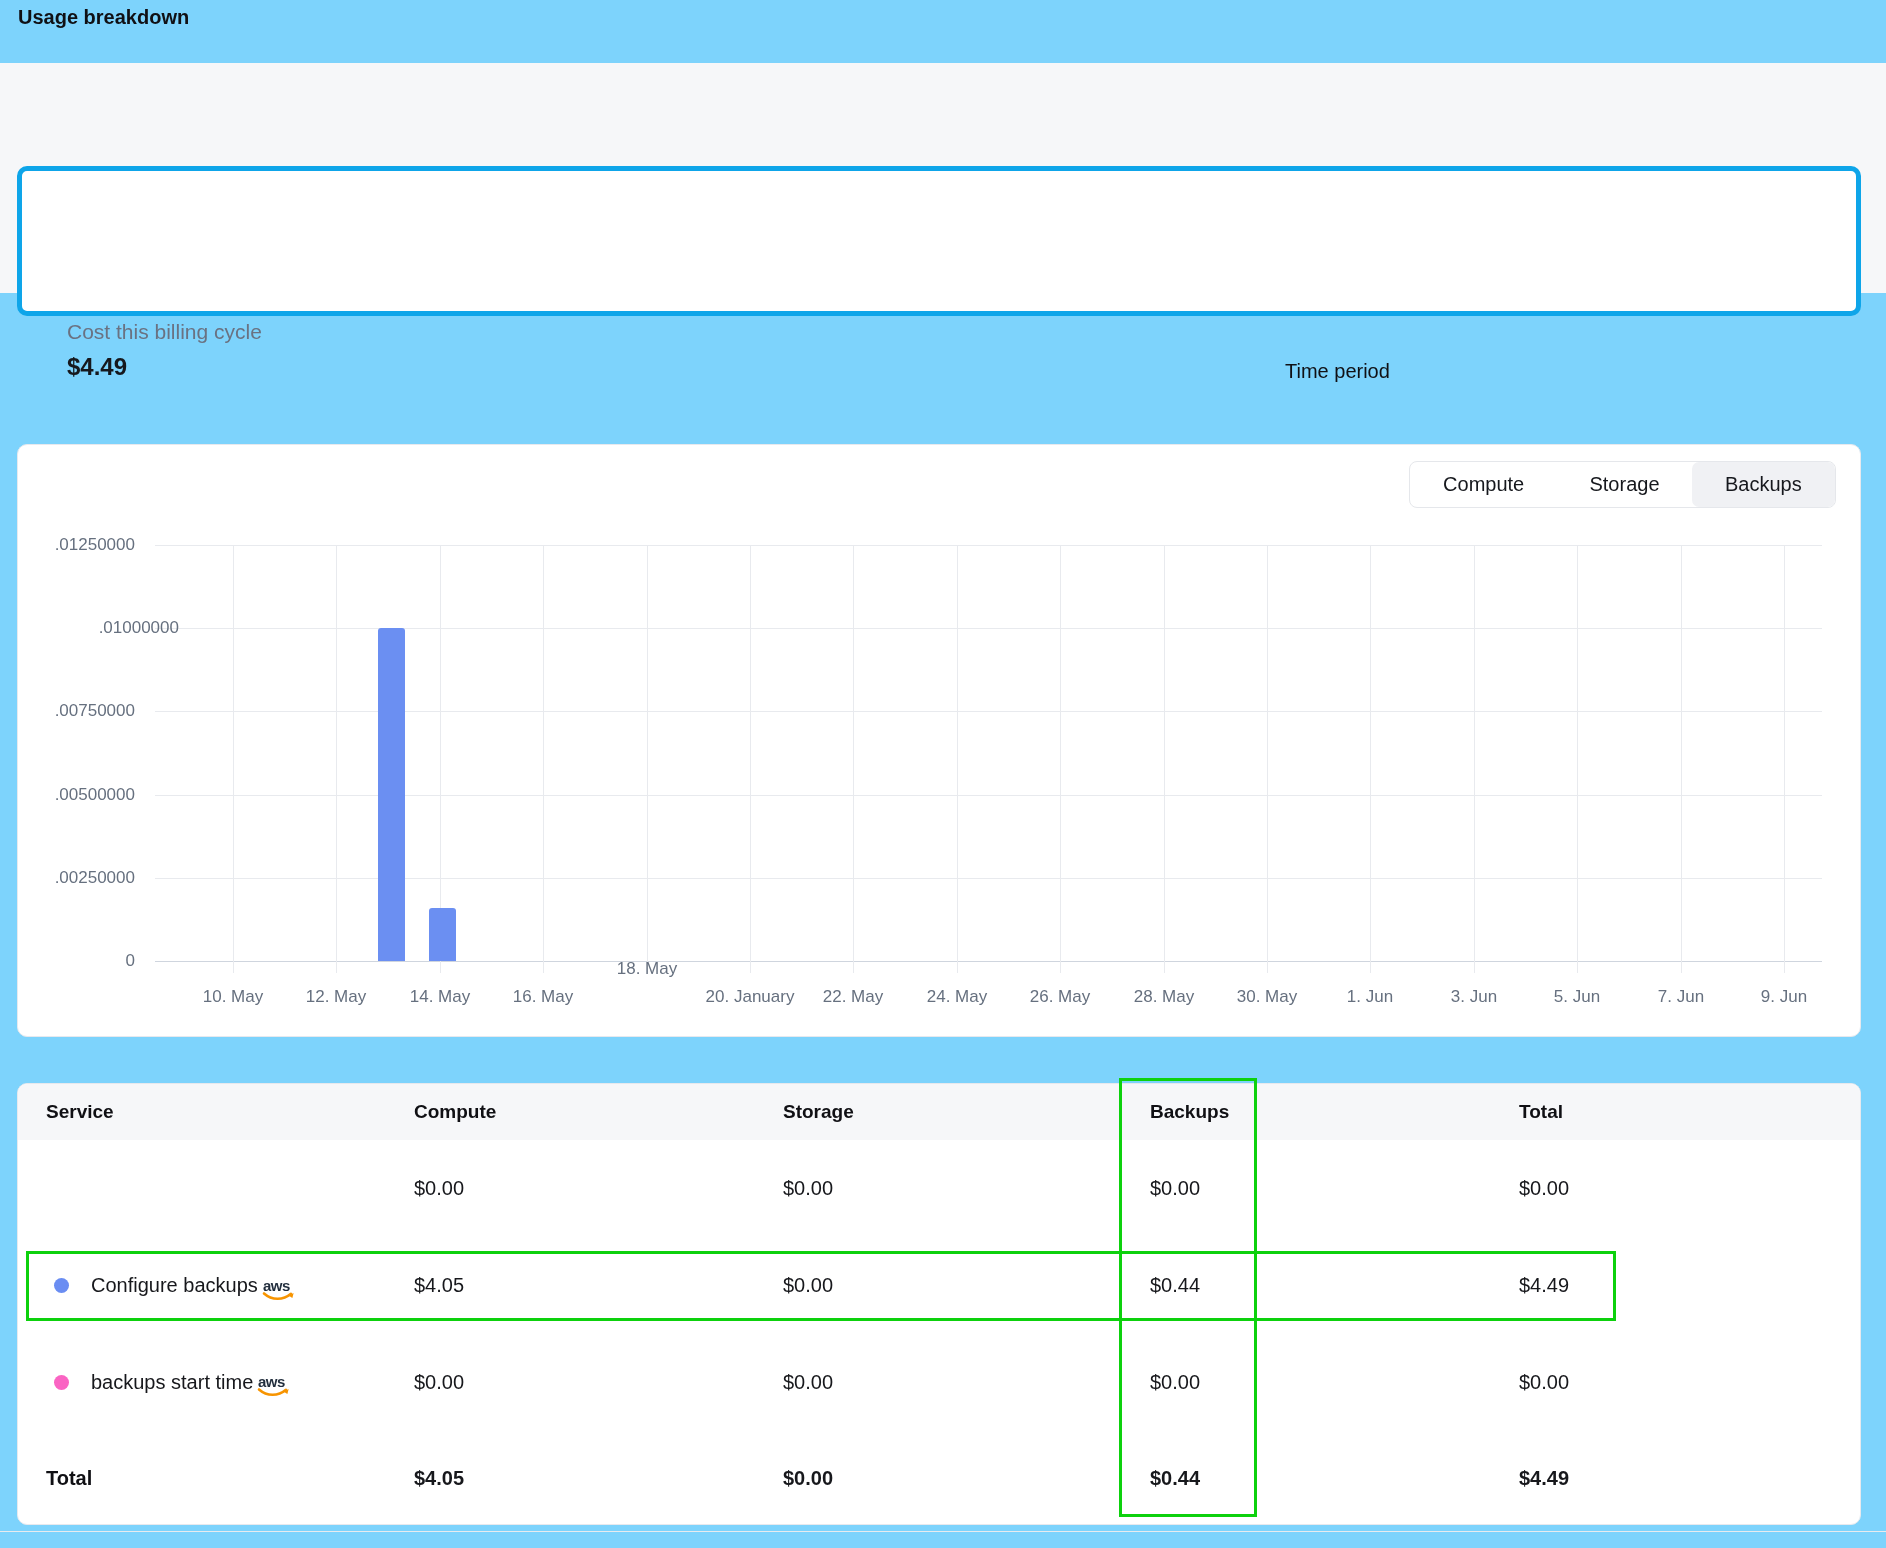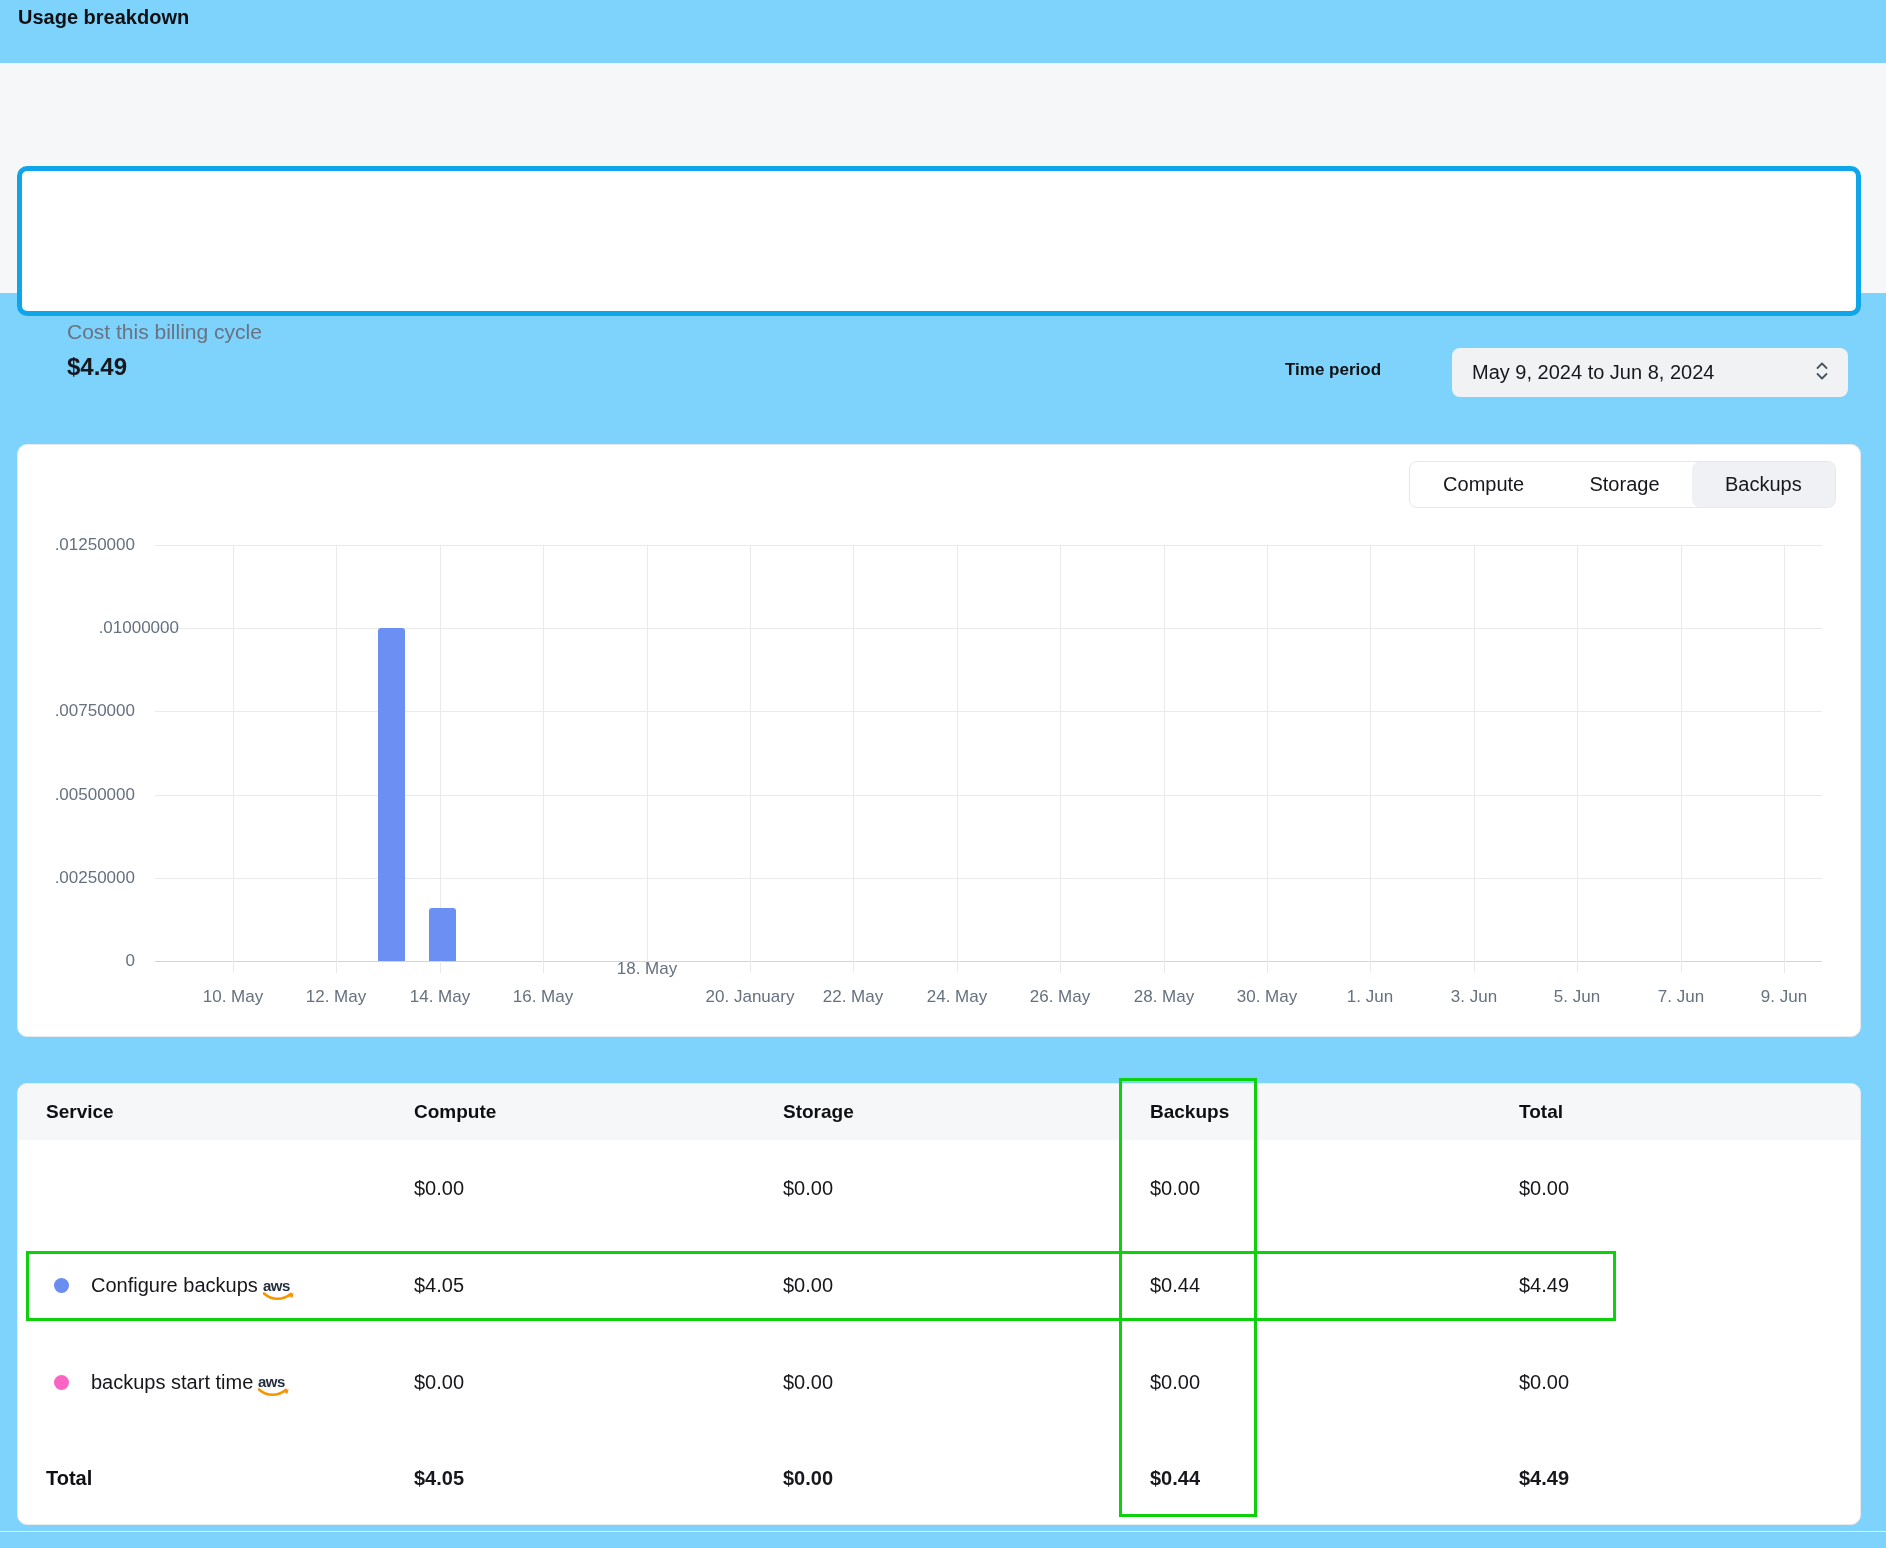--- a/index.html
+++ b/index.html
@@ -8,21 +8,21 @@
     font-family:"Liberation Sans", sans-serif;color:#15171c;overflow:hidden;
   }
   .abs{position:absolute;}
   
   #page-title{left:18px;top:6px;font-size:20px;font-weight:700;color:#101014;}
   #summary-band{left:0;top:63px;width:1886px;height:230px;background:#f6f7f9;}
   #summary-card{left:17px;top:103px;width:1844px;height:150px;background:#fff;border:5px solid #0ea5e9;border-radius:10px;box-sizing:border-box;}
   #summary-label{left:45px;top:149px;font-size:21px;color:#6a7282;}
   #summary-value{left:45px;top:182px;font-size:24px;font-weight:700;color:#16181d;}
   
-  #time-period-label{left:1285px;top:360px;font-size:17px;font-weight:700;color:#101014;}
+  #time-period-label{left:1285px;top:360px;font-size:20px;font-weight:400;color:#101014;}
   #time-period-select{left:1452px;top:348px;width:396px;height:49px;background:#f1f2f4;border-radius:8px;box-sizing:border-box;
     display:flex;align-items:center;padding:0 18px 0 20px;cursor:pointer;}
   #time-period-value{font-size:20px;color:#16181d;flex:1;white-space:nowrap;}
   
   #chart-card{left:17px;top:444px;width:1844px;height:593px;background:#fff;border:1px solid #e7e9ee;border-radius:10px;box-sizing:border-box;}
   #chart-tabs{left:1409px;top:461px;width:427px;height:47px;border:1px solid #e5e7eb;border-radius:8px;background:#fff;
     box-sizing:border-box;display:flex;overflow:hidden;}
   .chart-tab{display:flex;align-items:center;justify-content:center;font-size:20px;color:#16181d;cursor:pointer;height:100%;}
   .chart-tab.selected{background:#f0f1f4;border-radius:7px;}
   
@@ -60,29 +60,20 @@
   <div class="abs" id="page-title">Usage breakdown</div>
 
   <div class="abs" id="summary-band">
     <div class="abs" id="summary-card">
       <div class="abs" id="summary-label">Cost this billing cycle</div>
       <div class="abs" id="summary-value">$4.49</div>
     </div>
   </div>
 
   <div class="abs" id="time-period-label">Time period</div>
-  <div class="abs" id="time-period-select">
-    <span id="time-period-value">May 9, 2024 to Jun 8, 2024</span>
-    <span class="chev">
-      <svg width="16" height="22" viewBox="0 0 16 22">
-        <path d="M3.5 8 L8 3.5 L12.5 8" fill="none" stroke="#4a5460" stroke-width="1.8" stroke-linecap="round" stroke-linejoin="round"></path>
-        <path d="M3.5 14 L8 18.5 L12.5 14" fill="none" stroke="#4a5460" stroke-width="1.8" stroke-linecap="round" stroke-linejoin="round"></path>
-      </svg>
-    </span>
-  </div>
 
   <div class="abs" id="chart-card"></div>
   <div class="abs" id="chart-tabs">
       <div class="chart-tab" style="width: 148px;">Compute</div>
       <div class="chart-tab" style="width: 135px;">Storage</div>
       <div class="chart-tab selected" style="width: 144px;">Backups</div>
     </div>
 
   <div class="abs" id="plot" style="width: 1667px; height: 416px;">
       <div class="h-grid" style="top: 0px;"></div>

